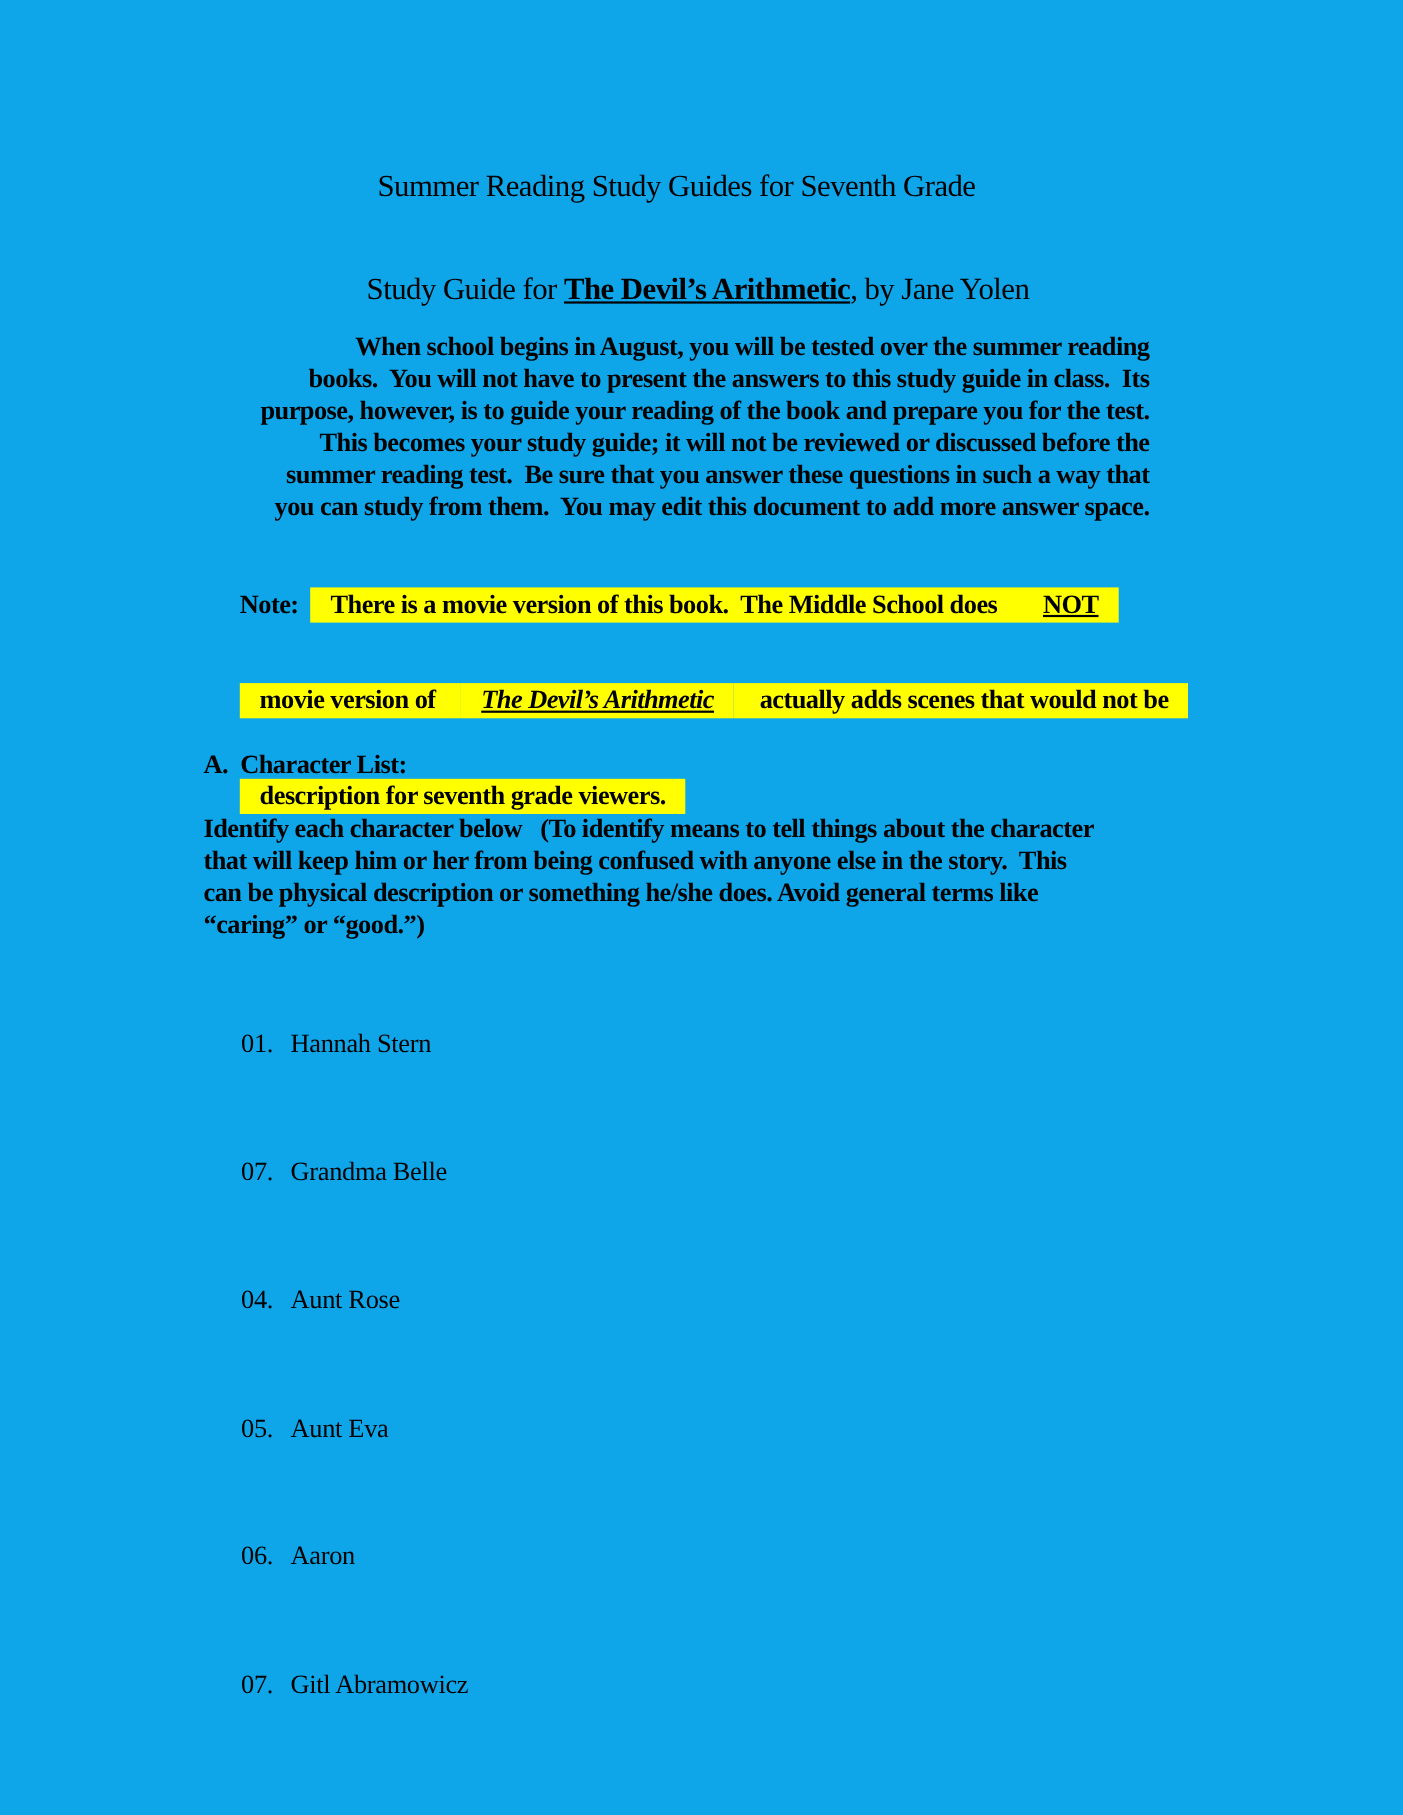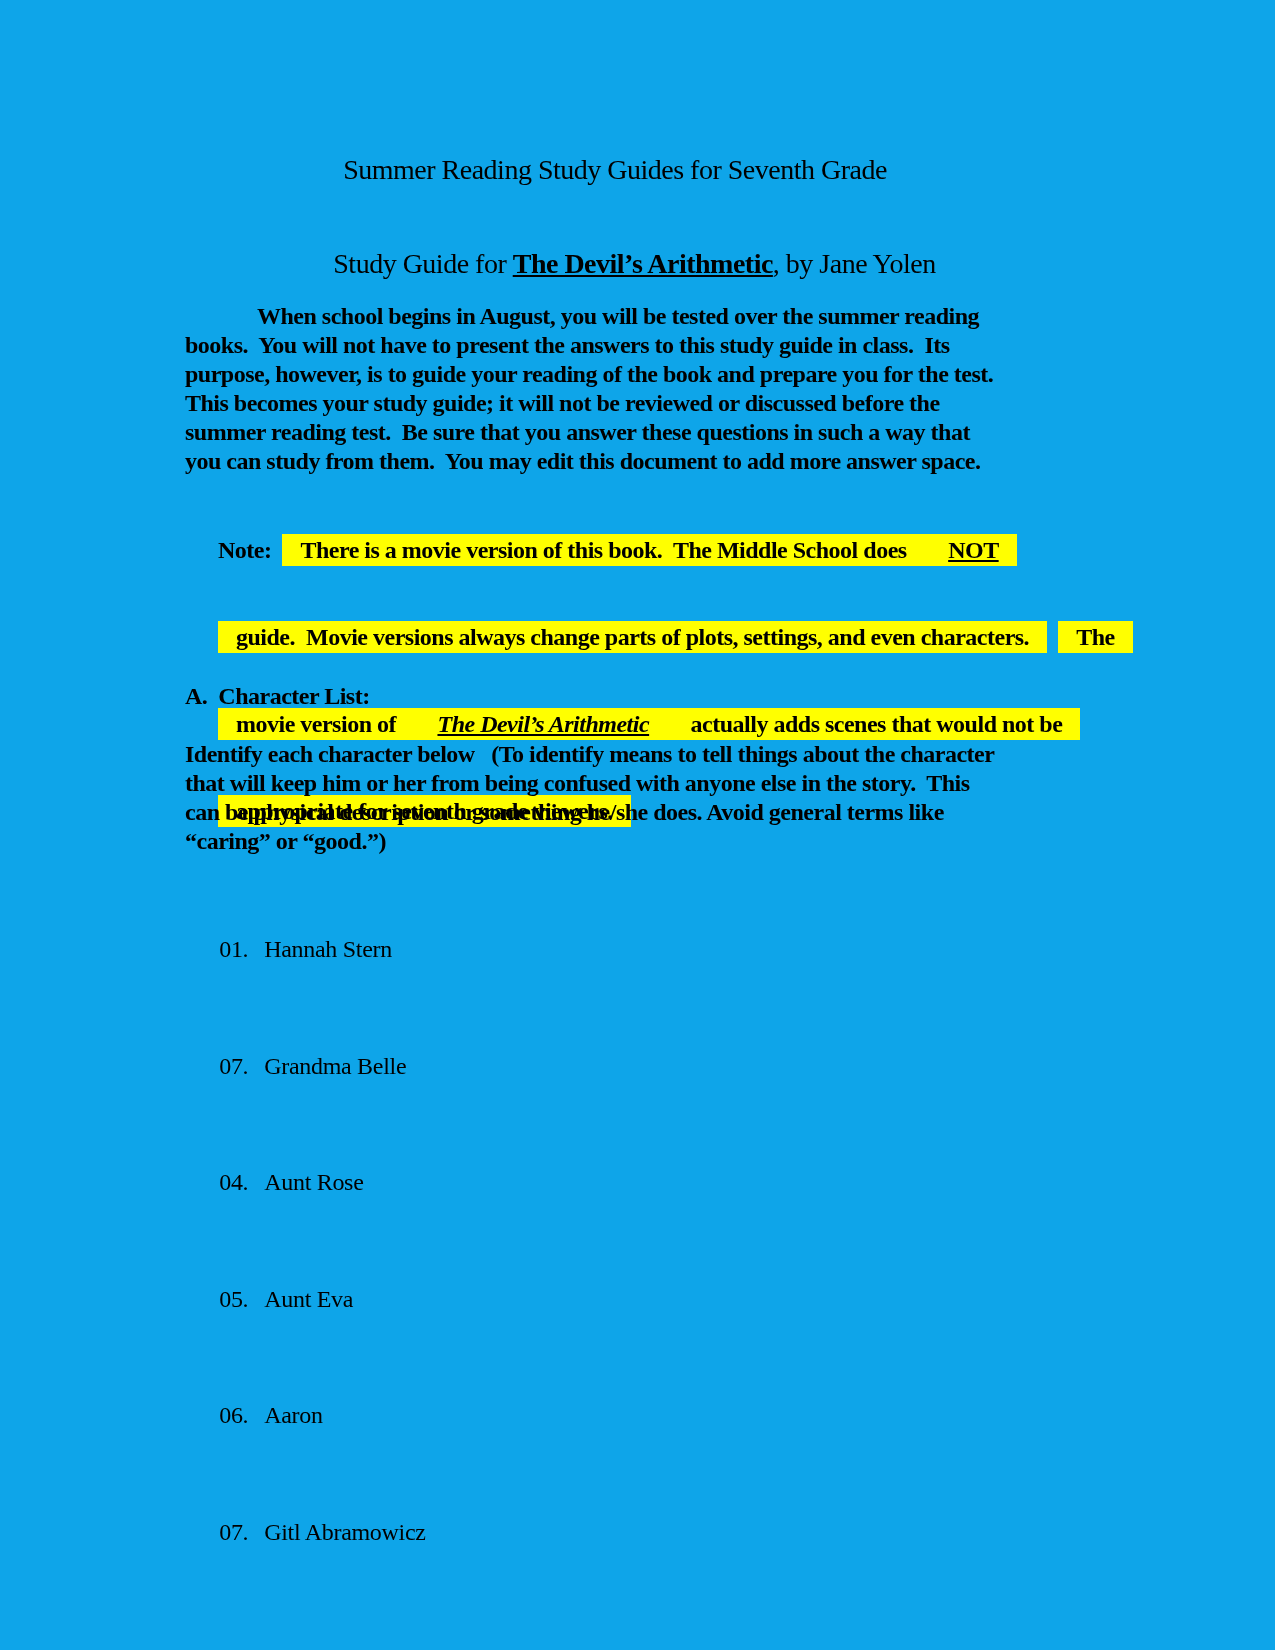--- a/index.html
+++ b/index.html
@@ -67,41 +67,38 @@
   <div class="block center" style="top:153px;">
     <div class="title-line">Summer Reading Study Guides for Seventh Grade</div>
   </div>
 
   <div class="block center" style="top:213px;">
     <div class="title-line">
       <span>Study Guide for </span><span class="bold u">The Devil’s Arithmetic</span><span>, by Jane Yolen</span>
     </div>
   </div>
 
-  <div class="block bold" style="top:302px;">
+  <div class="block bold" style="top:302px;text-align:right;">
     <div class="line indent-first">When school begins in August, you will be tested over the summer reading</div>
     <div class="line">books.  You will not have to present the answers to this study guide in class.  Its</div>
     <div class="line">purpose, however, is to guide your reading of the book and prepare you for the test.</div>
     <div class="line">This becomes your study guide; it will not be reviewed or discussed before the</div>
     <div class="line">summer reading test.  Be sure that you answer these questions in such a way that</div>
     <div class="line">you can study from them.  You may edit this document to add more answer space.</div>
   </div>
 
   <div class="block bold" style="top:507px;">
     <div class="line">
       <span>Note:  </span><mark class="hl">There is a movie version of this book.  The Middle School does </mark><mark class="hl u">NOT</mark>
     </div>
     <div class="line">
-      <mark class="hl">guide.  Movie versions always change parts of plots, settings, and even characters.</mark><span>  </span><mark class="hl">The</mark>
-    </div>
-    <div class="line">
       <mark class="hl">movie version of </mark><mark class="hl it u">The Devil’s Arithmetic</mark><mark class="hl"> actually adds scenes that would not be</mark>
     </div>
     <div class="line">
-      <mark class="hl">appropriate for seventh grade viewers.</mark>
+      <mark class="hl">description for seventh grade viewers.</mark>
     </div>
   </div>
 
   <div class="block bold" style="top:682px;font-family:Liberation Serif, serif;">
     <div class="line">A.  Character List:</div>
   </div>
 
   <div class="block bold" style="top:740px;">
     <div class="line">Identify each character below   (To identify means to tell things about the character</div>
     <div class="line">that will keep him or her from being confused with anyone else in the story.  This</div>

